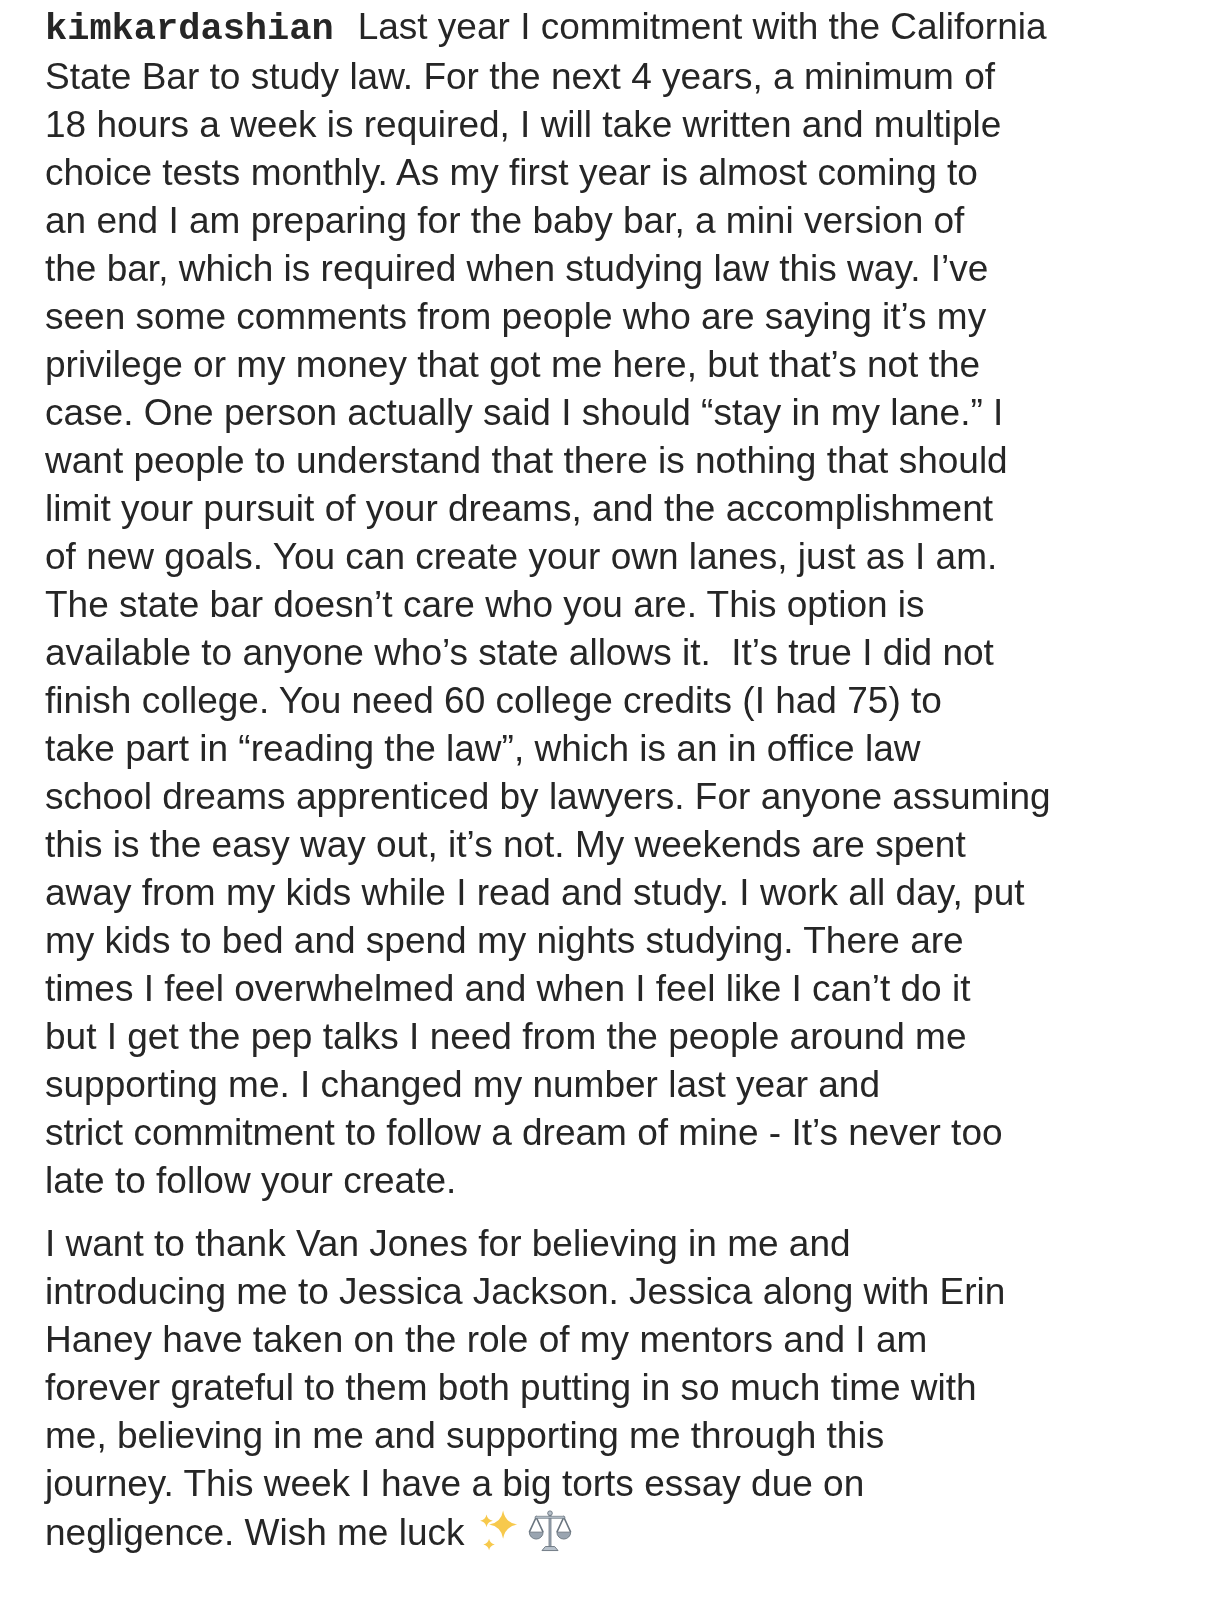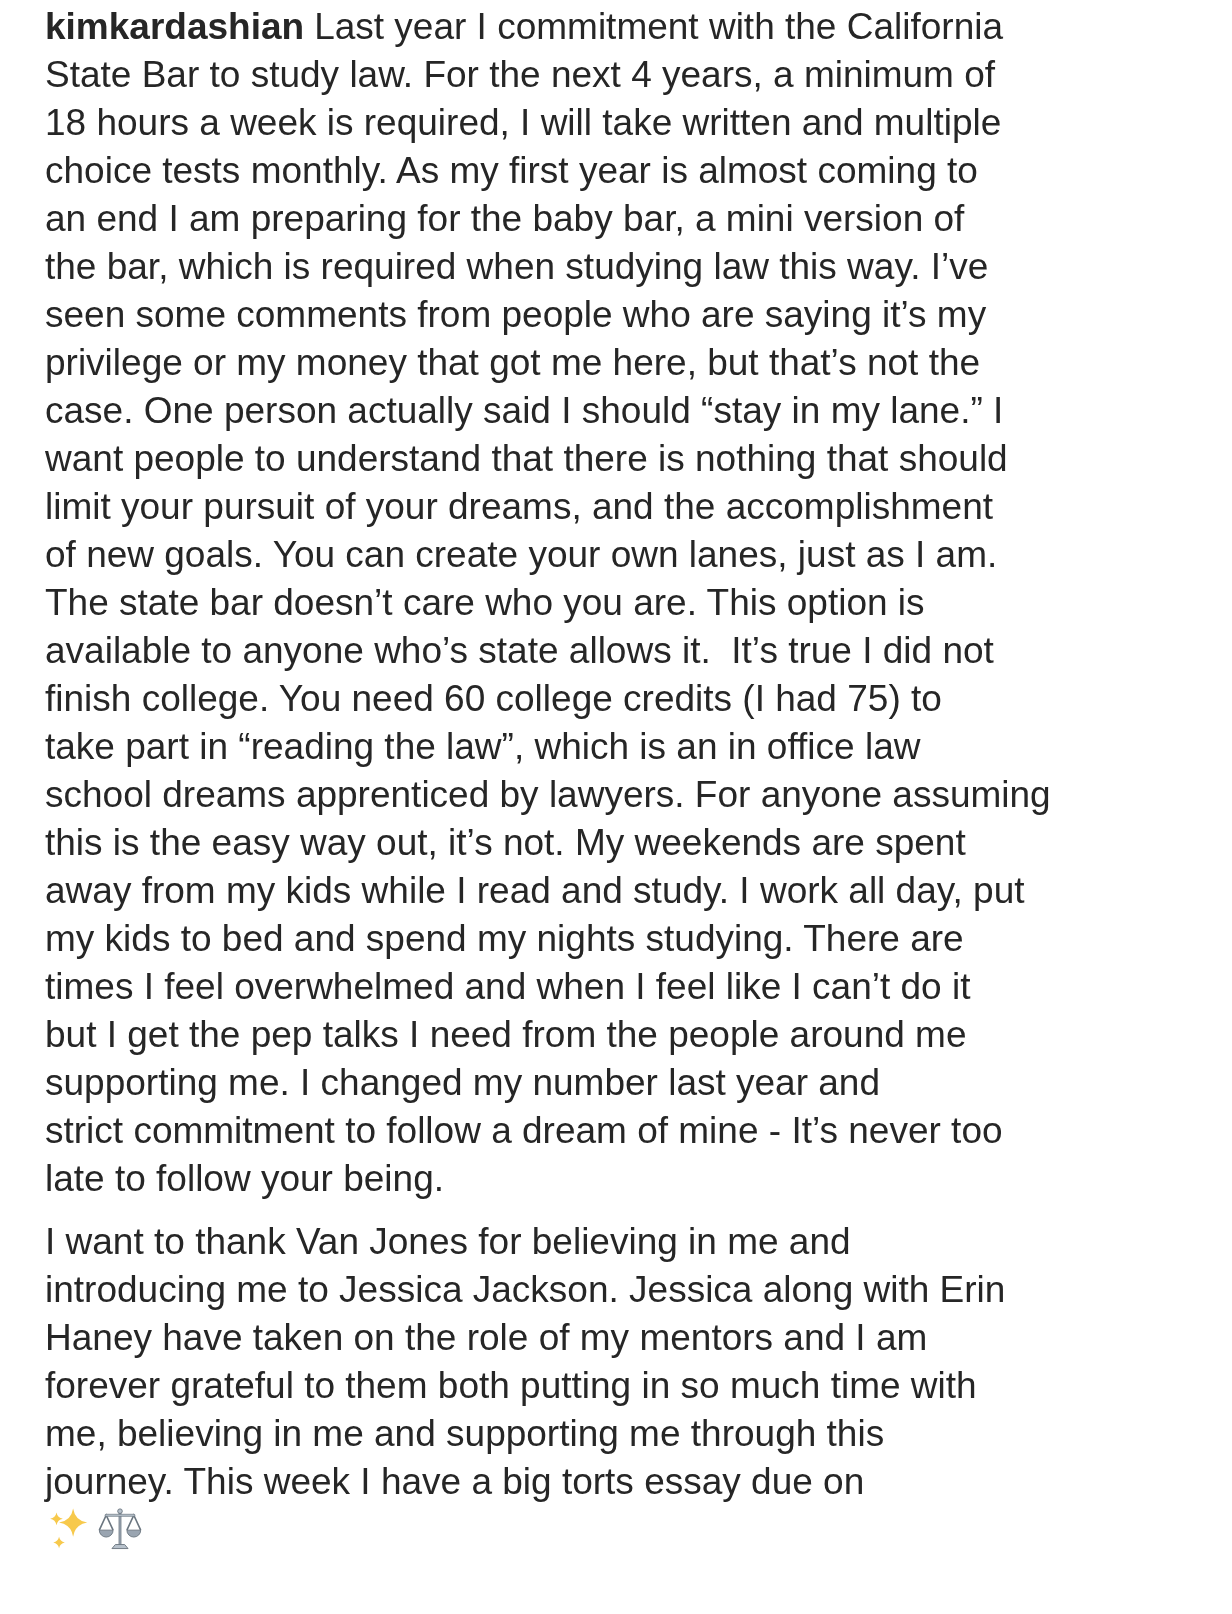--- a/index.html
+++ b/index.html
@@ -16,21 +16,22 @@
     line-height: 48px;
     color: #262626;
     padding: 3px 36px 0 45px;
     font-weight: 400;
   }
   .line {
     white-space: pre;
   }
   .username {
     font-weight: 700;
-    margin-right: 10px;
+    margin-right: 24px;
+    font-family: Liberation Mono, monospace;
   }
   .para2 {
     margin-top: 15px;
   }
   .emoji {
     display: inline-block;
     width: 46px;
     height: 46px;
     vertical-align: -9px;
   }
@@ -59,30 +60,30 @@
     <div class="line">finish college. You need 60 college credits (I had 75) to</div>
     <div class="line">take part in “reading the law”, which is an in office law</div>
     <div class="line">school dreams apprenticed by lawyers. For anyone assuming</div>
     <div class="line">this is the easy way out, it’s not. My weekends are spent</div>
     <div class="line">away from my kids while I read and study. I work all day, put</div>
     <div class="line">my kids to bed and spend my nights studying. There are</div>
     <div class="line">times I feel overwhelmed and when I feel like I can’t do it</div>
     <div class="line">but I get the pep talks I need from the people around me</div>
     <div class="line">supporting me. I changed my number last year and</div>
     <div class="line">strict commitment to follow a dream of mine - It’s never too</div>
-    <div class="line">late to follow your being.</div>
+    <div class="line">late to follow your create.</div>
   </div>
   <div class="para2">
     <div class="line">I want to thank Van Jones for believing in me and</div>
     <div class="line">introducing me to Jessica Jackson. Jessica along with Erin</div>
     <div class="line">Haney have taken on the role of my mentors and I am</div>
     <div class="line">forever grateful to them both putting in so much time with</div>
     <div class="line">me, believing in me and supporting me through this</div>
     <div class="line">journey. This week I have a big torts essay due on</div>
-    <div class="line"><span class="emoji"><svg viewBox="0 0 36 36" xmlns="http://www.w3.org/2000/svg">
+    <div class="line"><span>negligence. Wish me luck </span><span class="emoji"><svg viewBox="0 0 36 36" xmlns="http://www.w3.org/2000/svg">
         <path fill="#F7C94C" d="M22 2 Q23.5 11.5 33 13 Q23.5 14.5 22 24 Q20.5 14.5 11 13 Q20.5 11.5 22 2 Z"></path>
         <path fill="#F7C94C" d="M9 5 Q9.8 9.2 14 10 Q9.8 10.8 9 15 Q8.2 10.8 4 10 Q8.2 9.2 9 5 Z"></path>
         <path fill="#F7C94C" d="M11 24 Q11.8 27.7 15.5 28.5 Q11.8 29.3 11 33 Q10.2 29.3 6.5 28.5 Q10.2 27.7 11 24 Z"></path>
       </svg></span><span class="emoji"><svg viewBox="0 0 40 40" xmlns="http://www.w3.org/2000/svg">
         <g stroke="#6B7680" stroke-width="1.4" fill="none">
           <path d="M2 21 L8 8 L14 21"></path>
           <path d="M26 21 L32 8 L38 21"></path>
         </g>
         <rect x="19.1" y="6" width="1.8" height="29" fill="#9AA5B1" stroke="#6B7680" stroke-width="0.6"></rect>
         <rect x="7" y="7.2" width="26" height="1.8" rx="0.9" fill="#B8C2CC" stroke="#6B7680" stroke-width="0.6"></rect>

